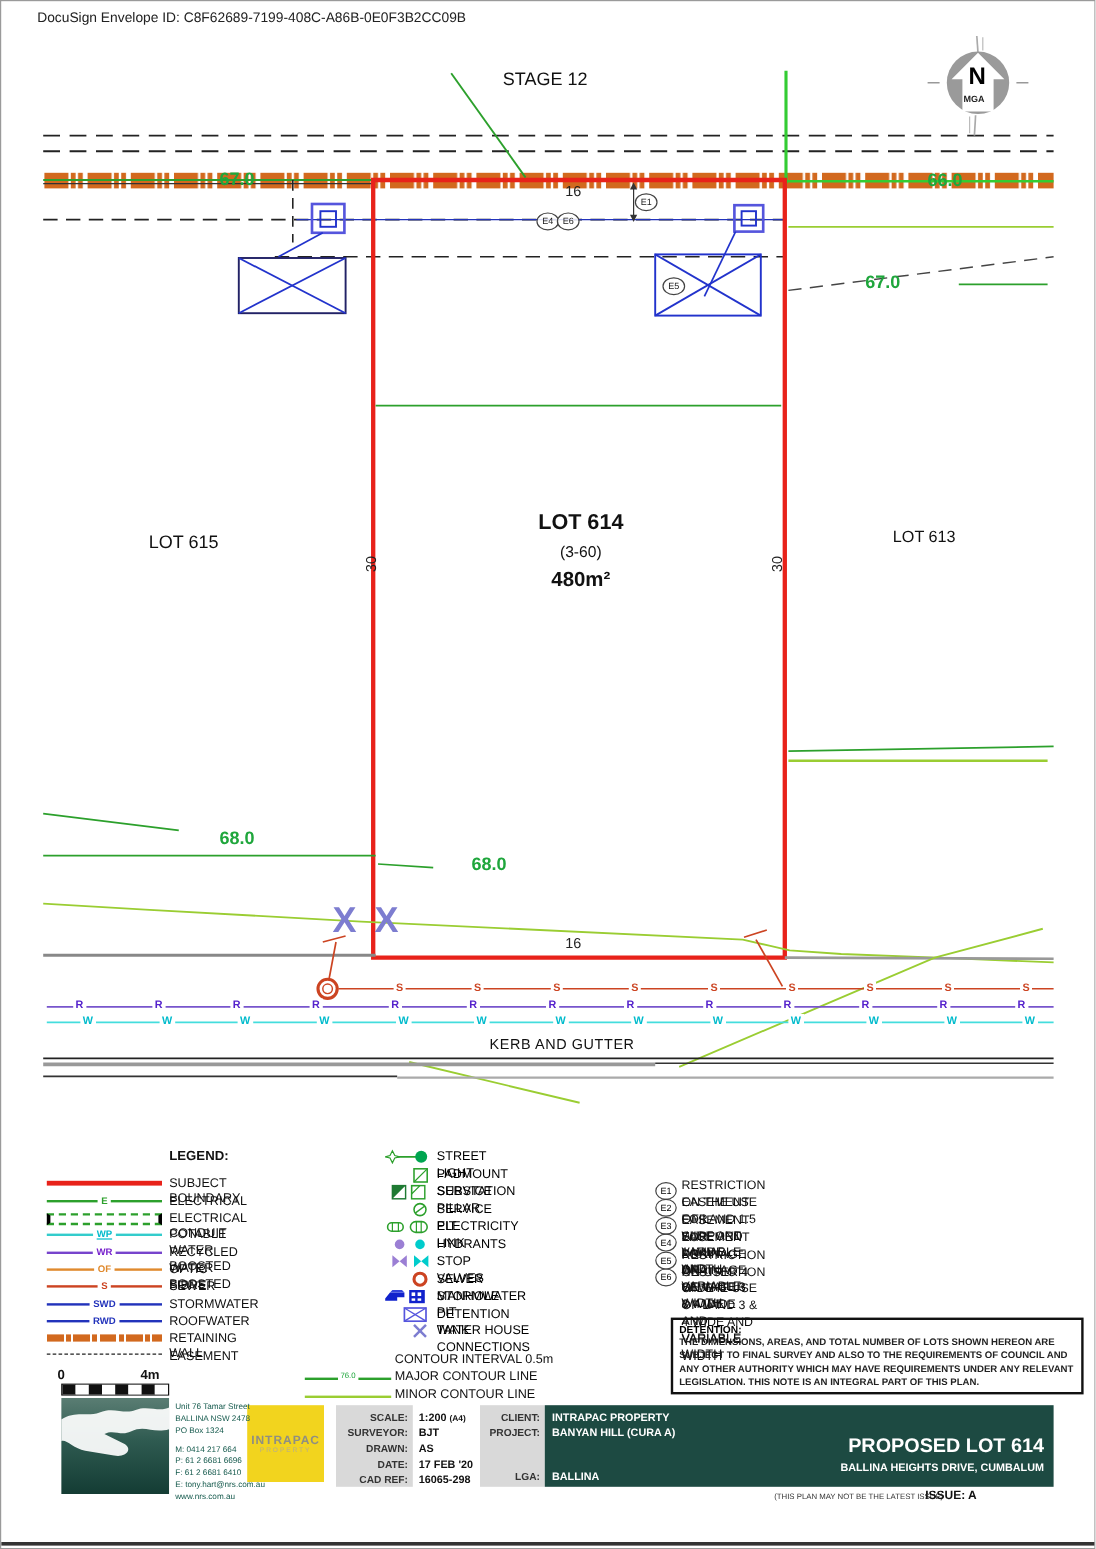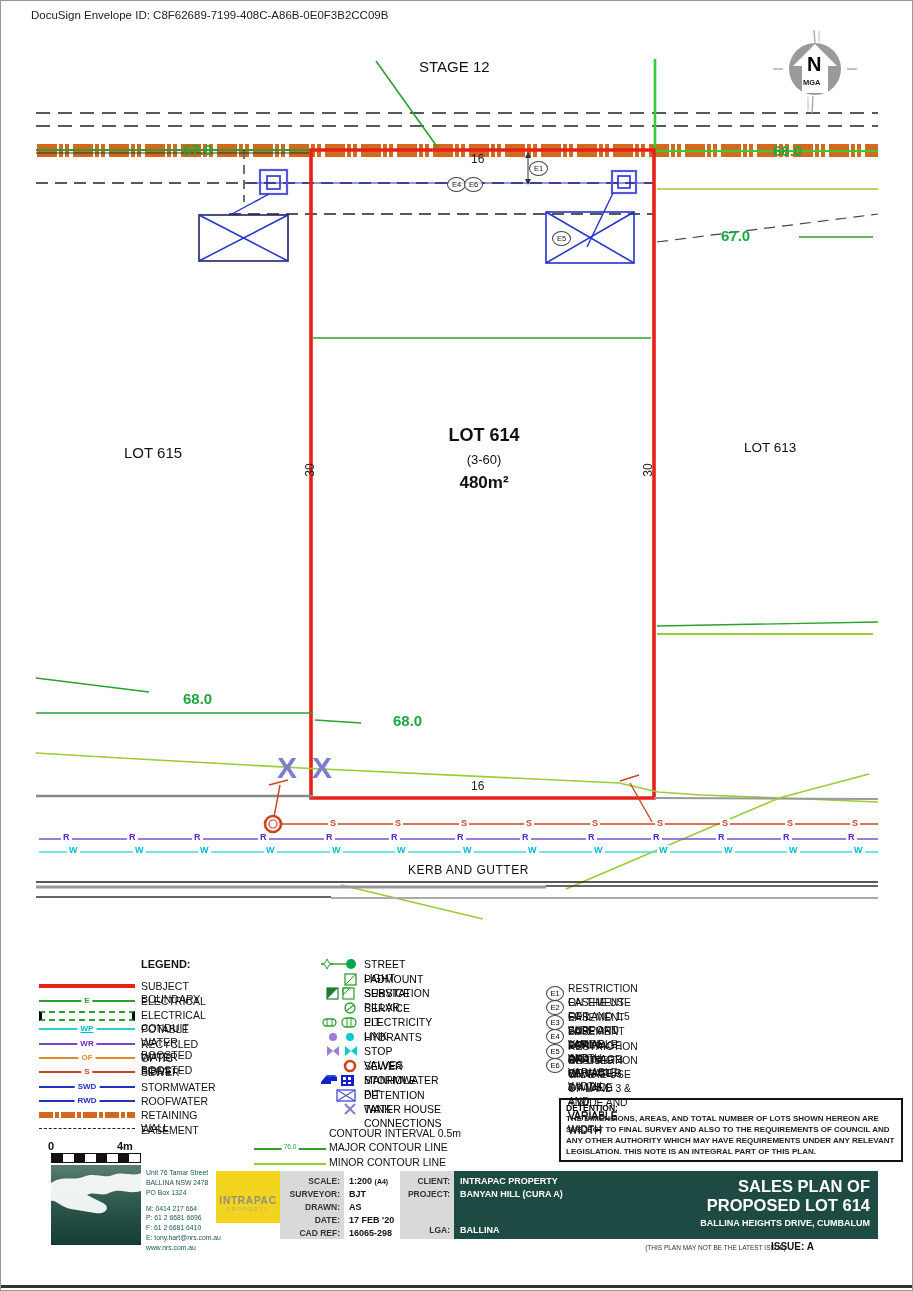--- a/index.html
+++ b/index.html
@@ -32,21 +32,21 @@
   #important .ti{font-size:8.5px;font-weight:bold;}
   #important .bo{font-size:8px;font-weight:bold;line-height:1.38;color:#222;}
   
   .grayb{position:absolute;background:#d9d9d9;z-index:1;}
   .tealb{position:absolute;background:#1d4a42;z-index:1;}
   .flabel{position:absolute;text-align:right;font-size:8.5px;font-weight:bold;color:#333;z-index:3;}
   .fval{position:absolute;font-size:9px;font-weight:bold;color:#111;z-index:3;}
   .fvalw{position:absolute;font-size:9px;font-weight:bold;color:#fff;z-index:3;}
   .addr{position:absolute;left:145px;top:1167px;font-size:6.8px;line-height:1.45;color:#14594c;z-index:3;}
   .seg{position:absolute;height:8px;top:0;}
-  #intrapacbox{position:absolute;left:215px;top:1170px;width:64px;height:52px;background:#f2d41e;z-index:2;text-align:center;}
+  #intrapacbox{position:absolute;left:205px;top:1170px;width:64px;height:64px;background:#f2d41e;z-index:2;text-align:center;}
   #intrapacbox .l1{margin-top:24px;font-size:10px;letter-spacing:.8px;color:#8f8f82;font-weight:bold;}
   #intrapacbox .l2{font-size:5.5px;letter-spacing:1.6px;color:#b5ac8e;}
   .bigtitle{position:absolute;text-align:right;color:#fff;font-weight:bold;z-index:3;}
 </style>
 </head>
 <body>
 
 <div id="page">
 
   <svg class="plansvg" width="913" height="960" viewBox="0 0 913 960">
@@ -504,21 +504,20 @@
   <span class="fval" style="left:348px;top:1227px;">16065-298</span>
 
   <span class="flabel" style="left:399px;top:1175px;width:50px;">CLIENT:</span>
   <span class="flabel" style="left:399px;top:1188px;width:50px;">PROJECT:</span>
   <span class="flabel" style="left:399px;top:1224px;width:50px;">LGA:</span>
 
   <span class="fvalw" style="left:459px;top:1175px;">INTRAPAC PROPERTY</span>
   <span class="fvalw" style="left:459px;top:1188px;">BANYAN HILL (CURA A)</span>
   <span class="fvalw" style="left:459px;top:1224px;">BALLINA</span>
 
-  <div class="bigtitle" style="left:600px;top:1176px;width:269px;font-size:16.5px;">SALES PLAN OF</div>
   <div class="bigtitle" style="left:600px;top:1195px;width:269px;font-size:16.5px;">PROPOSED LOT 614</div>
   <div class="bigtitle" style="left:600px;top:1217px;width:269px;font-size:9px;">BALLINA HEIGHTS DRIVE, CUMBALUM</div>
 
   <div class="t" style="left:520px;top:1243px;width:265px;text-align:right;font-size:6.5px;color:#333;">(THIS PLAN MAY NOT BE THE LATEST ISSUE)</div>
   <span class="t" style="left:770px;top:1240px;font-size:10px;font-weight:bold;">ISSUE: A</span>
 
   <div style="position:absolute;left:0;top:1284px;width:913px;height:2.5px;background:#333;z-index:3;"></div>
 </div>
 
 </body></html>

